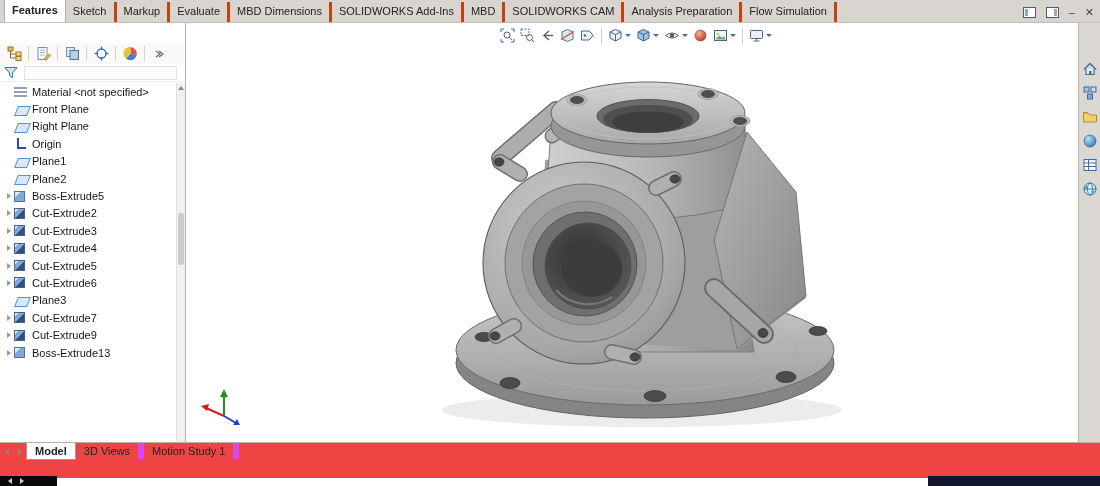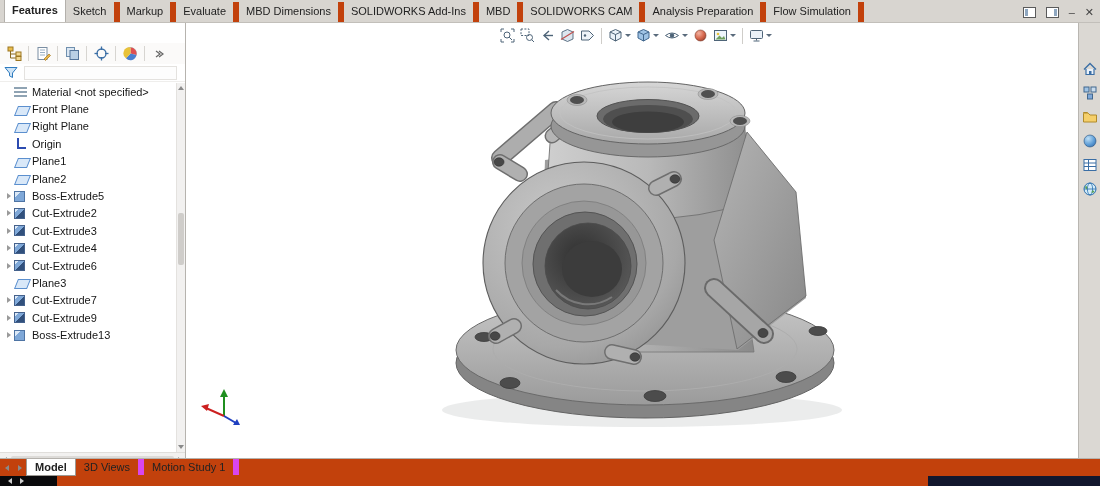--- a/index.html
+++ b/index.html
@@ -1,20 +1,20 @@
 <!DOCTYPE html>
 <html><head>
 <meta charset="utf-8">
 <style>
   html,body{margin:0;padding:0;}
   #app{position:relative;width:1100px;height:486px;background:#ffffff;font-family:"Liberation Sans",sans-serif;font-size:11px;color:#1a1a1a;overflow:hidden;-webkit-font-smoothing:antialiased;}
 
   
   .ribbon-tabs{position:absolute;top:0;left:0;right:0;height:23px;background:#d8d5d0;border-bottom:1px solid #c2bfba;display:flex;align-items:flex-end;padding-left:4px;box-sizing:border-box;}
-  .rtab{height:17px;line-height:17px;padding:1px 7px 2px 7px;border-right:6px solid #c2410c;color:#222;cursor:default;white-space:nowrap;}
+  .rtab{height:17px;line-height:17px;padding:1px 7px 2px 7px;border-right:3px solid #c2410c;color:#222;cursor:default;white-space:nowrap;}
   .rtab.active{background:#fff;border:1px solid #b3b0ab;border-bottom:none;font-weight:bold;height:19px;line-height:19px;}
   .win-controls{position:absolute;right:6px;top:7px;display:flex;align-items:center;gap:10px;}
   .wc-pane{width:11px;height:9px;border:1px solid #5a5a5a;position:relative;background:#fff;}
   .wc-pane.l::before{content:"";position:absolute;left:1px;top:1px;bottom:1px;width:3px;background:#8fa7c0;}
   .wc-pane.r::before{content:"";position:absolute;right:1px;top:1px;bottom:1px;width:3px;background:#8fa7c0;}
   .wc-txt{font-size:11px;color:#444;line-height:11px;}
 
   
   .main{position:absolute;top:23px;left:0;right:0;bottom:20px;background:#fff;}
 
@@ -60,21 +60,21 @@
   .caret{width:0;height:0;border-top:3.5px solid #5a6b7c;border-left:3px solid transparent;border-right:3px solid transparent;margin-left:2px;}
   .hsep{width:1px;height:16px;background:#cfcdc9;margin:0 3px;}
   .model-svg{position:absolute;left:244px;top:50px;}
   .triad-svg{position:absolute;left:12px;top:363px;}
 
   
   .task-pane{position:absolute;top:0;right:0;width:22px;bottom:0;background:#dbd8d3;border-left:1px solid #b9b6b1;box-sizing:border-box;display:flex;flex-direction:column;align-items:center;padding-top:36px;gap:5px;}
   .tp-btn{width:20px;height:19px;display:flex;align-items:center;justify-content:center;border-radius:2px;}
 
   
-  .bottom-bar{position:absolute;left:0;right:0;bottom:0;height:28px;background:#c2410c;border-top:1px solid #b5b2ad;display:flex;align-items:flex-start;box-sizing:border-box;}
+  .bottom-bar{position:absolute;left:0;right:0;bottom:8px;height:36px;background:#ef4444;border-top:1px solid #b5b2ad;display:flex;align-items:flex-start;box-sizing:border-box;}
   .tab-scroll{width:13px;height:14px;margin-top:2px;display:flex;align-items:center;justify-content:center;}
   .btab{height:15px;line-height:15px;padding:1px 8px 0 8px;color:#222;border-right:6px solid #d946ef;white-space:nowrap;}
   .btab.active{background:#fff;border:1px solid #9c9994;border-top:none;font-weight:bold;}
   .ov-left{position:absolute;left:0;bottom:0;width:57px;height:10px;background:#0a0a0c;display:flex;align-items:center;gap:8px;padding-left:8px;box-sizing:border-box;}
   .ov-right{position:absolute;left:928px;right:0;bottom:0;height:10px;background:#12172e;}
   .mini-tri-l{width:0;height:0;border-right:4px solid #cfcfcf;border-top:3px solid transparent;border-bottom:3px solid transparent;}
   .mini-tri-r{width:0;height:0;border-left:4px solid #cfcfcf;border-top:3px solid transparent;border-bottom:3px solid transparent;}
 
   svg{display:block;}
 </style>
@@ -226,20 +226,27 @@
               <span class="i-cut" style="display:block"></span>
             </span>
             <span class="tlabel">Cut-Extrude3</span>
           </div>
         <div class="trow">
             <span class="arr show"></span>
             <span class="tico">
               <span class="i-cut" style="display:block"></span>
             </span>
             <span class="tlabel">Cut-Extrude4</span>
+          </div>
+        <div class="trow">
+            <span class="arr show"></span>
+            <span class="tico">
+              <span class="i-cut" style="display:block"></span>
+            </span>
+            <span class="tlabel">Cut-Extrude5</span>
           </div>
         <div class="trow">
             <span class="arr show"></span>
             <span class="tico">
               <span class="i-cut" style="display:block"></span>
             </span>
             <span class="tlabel">Cut-Extrude6</span>
           </div>
         <div class="trow">
             <span class="arr"></span>

